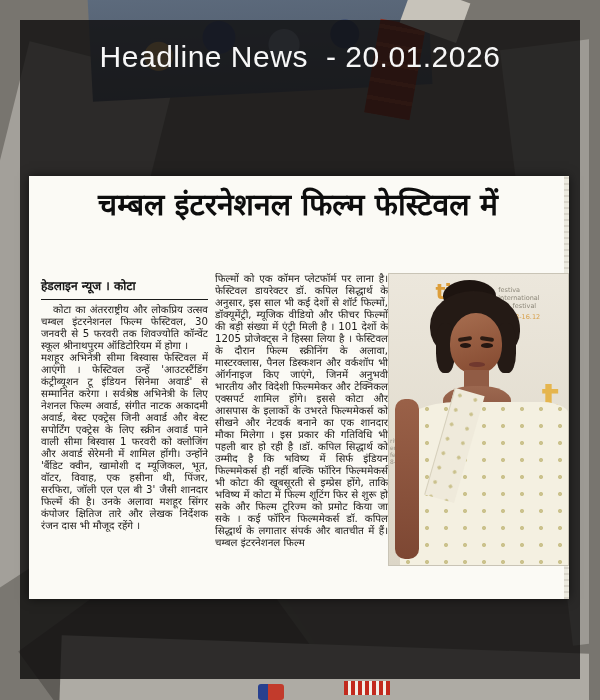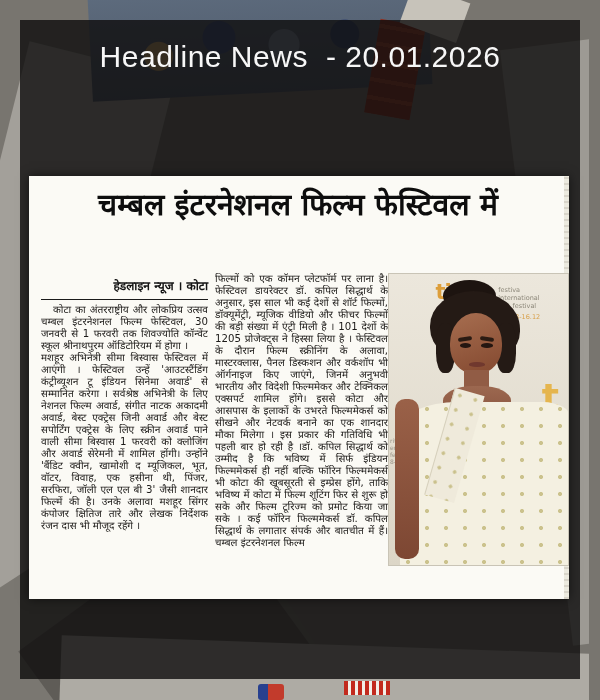--- a/index.html
+++ b/index.html
@@ -40,21 +40,21 @@
     color:#f7f7f7;font-family:"Liberation Sans",sans-serif;font-size:30px;letter-spacing:.5px;}
   .header-bar .date{margin-left:18px;}
 
   
   .clipping{position:absolute;left:29px;top:140px;width:540px;height:423px;background:#fbfaf5;
     z-index:5;box-shadow:0 0 10px rgba(0,0,0,.55);color:#141414;margin-top:36px;}
   .clip-edge{position:absolute;right:0;top:0;width:5px;height:100%;
     background:repeating-linear-gradient(0deg,#d8d4c9 0 2px,#eceadf 2px 6px);}
   .headline{position:absolute;left:6px;top:8px;width:526px;text-align:center;
     font-weight:700;font-size:30px;line-height:41px;color:#0d0d0d;}
-  .byline{position:absolute;left:12px;top:101px;width:167px;text-align:right;
+  .byline{position:absolute;left:12px;top:101px;width:167px;text-align:left;
     font-weight:700;font-size:12px;padding-bottom:5px;border-bottom:1.6px solid #1a1a1a;}
   .bodycol{position:absolute;font-size:10.2px;line-height:12px;text-align:justify;
     overflow:hidden;color:#1c1a18;}
   .col1{left:12px;top:128px;width:167px;height:288px;}
   .col2{left:186px;top:97px;width:173px;height:319px;}
   .bodycol p{margin:0;}
   .indent{text-indent:12px;}
 
   
   .photo{position:absolute;left:359px;top:97px;width:179px;height:291px;overflow:hidden;
@@ -121,21 +121,21 @@
   <div class="clipping">
     <div class="clip-edge"></div>
 
     <div class="headline">
       <div>चम्बल इंटरनेशनल फिल्म फेस्टिवल में</div>
     </div>
 
     <div class="byline">हेडलाइन न्यूज । कोटा</div>
 
     <div class="bodycol col1">
-      <p class="indent">कोटा का अंतरराष्ट्रीय और लोकप्रिय उत्सव चम्बल इंटरनेशनल फिल्म फेस्टिवल, 30 जनवरी से 1 फरवरी तक शिवज्योति कॉन्वेंट स्कूल श्रीनाथपुरम ऑडिटोरियम में होगा ।</p>
+      <p class="indent">कोटा का अंतरराष्ट्रीय और लोकप्रिय उत्सव चम्बल इंटरनेशनल फिल्म फेस्टिवल, 30 जनवरी से 5 फरवरी तक शिवज्योति कॉन्वेंट स्कूल श्रीनाथपुरम ऑडिटोरियम में होगा ।</p>
       <p>मशहूर अभिनेत्री सीमा बिस्वास फेस्टिवल में आएंगी । फेस्टिवल उन्हें 'आउटस्टैंडिंग कंट्रीब्यूशन टू इंडियन सिनेमा अवार्ड' से सम्मानित करेगा । सर्वश्रेष्ठ अभिनेत्री के लिए नेशनल फिल्म अवार्ड, संगीत नाटक अकादमी अवार्ड, बेस्ट एक्ट्रेस जिनी अवार्ड और बेस्ट सपोर्टिंग एक्ट्रेस के लिए स्क्रीन अवार्ड पाने वाली सीमा बिस्वास 1 फरवरी को क्लोजिंग और अवार्ड सेरेमनी में शामिल होंगी। उन्होंने 'बैंडिट क्वीन, खामोशी द म्यूजिकल, भूत, वॉटर, विवाह, एक हसीना थी, पिंजर, सरफिरा, जॉली एल एल बी 3' जैसी शानदार फिल्में की है। उनके अलावा मशहूर सिंगर कंपोजर क्षितिज तारे और लेखक निर्देशक रंजन दास भी मौजूद रहेंगे ।</p>
     </div>
 
     <div class="bodycol col2">
       <p>फिल्मों को एक कॉमन प्लेटफॉर्म पर लाना है। फेस्टिवल डायरेक्टर डॉ. कपिल सिद्धार्थ के अनुसार, इस साल भी कई देशों से शॉर्ट फिल्मों, डॉक्यूमेंट्री, म्यूजिक वीडियो और फीचर फिल्मों की बड़ी संख्या में एंट्री मिली है । 101 देशों के 1205 प्रोजेक्ट्स ने हिस्सा लिया है । फेस्टिवल के दौरान फिल्म स्क्रीनिंग के अलावा, मास्टरक्लास, पैनल डिस्कशन और वर्कशॉप भी ऑर्गनाइज किए जाएंगे, जिनमें अनुभवी भारतीय और विदेशी फिल्ममेकर और टेक्निकल एक्सपर्ट शामिल होंगे। इससे कोटा और आसपास के इलाकों के उभरते फिल्ममेकर्स को सीखने और नेटवर्क बनाने का एक शानदार मौका मिलेगा । इस प्रकार की गतिविधि भी पहली बार हो रही है ।डॉ. कपिल सिद्धार्थ को उम्मीद है कि भविष्य में सिर्फ इंडियन फिल्ममेकर्स ही नहीं बल्कि फॉरिन फिल्ममेकर्स भी कोटा की खूबसूरती से इम्प्रेस होंगे, ताकि भविष्य में कोटा में फिल्म शूटिंग फिर से शुरू हो सके और फिल्म टूरिज्म को प्रमोट किया जा सके । कई फॉरिन फिल्ममेकर्स डॉ. कपिल सिद्धार्थ के लगातार संपर्क और बातचीत में हैं। चम्बल इंटरनेशनल फिल्म</p>
     </div>
 
     <div class="photo">
       <div class="tiff-brand">tiff</div>
       <div class="backdrop-lines">

